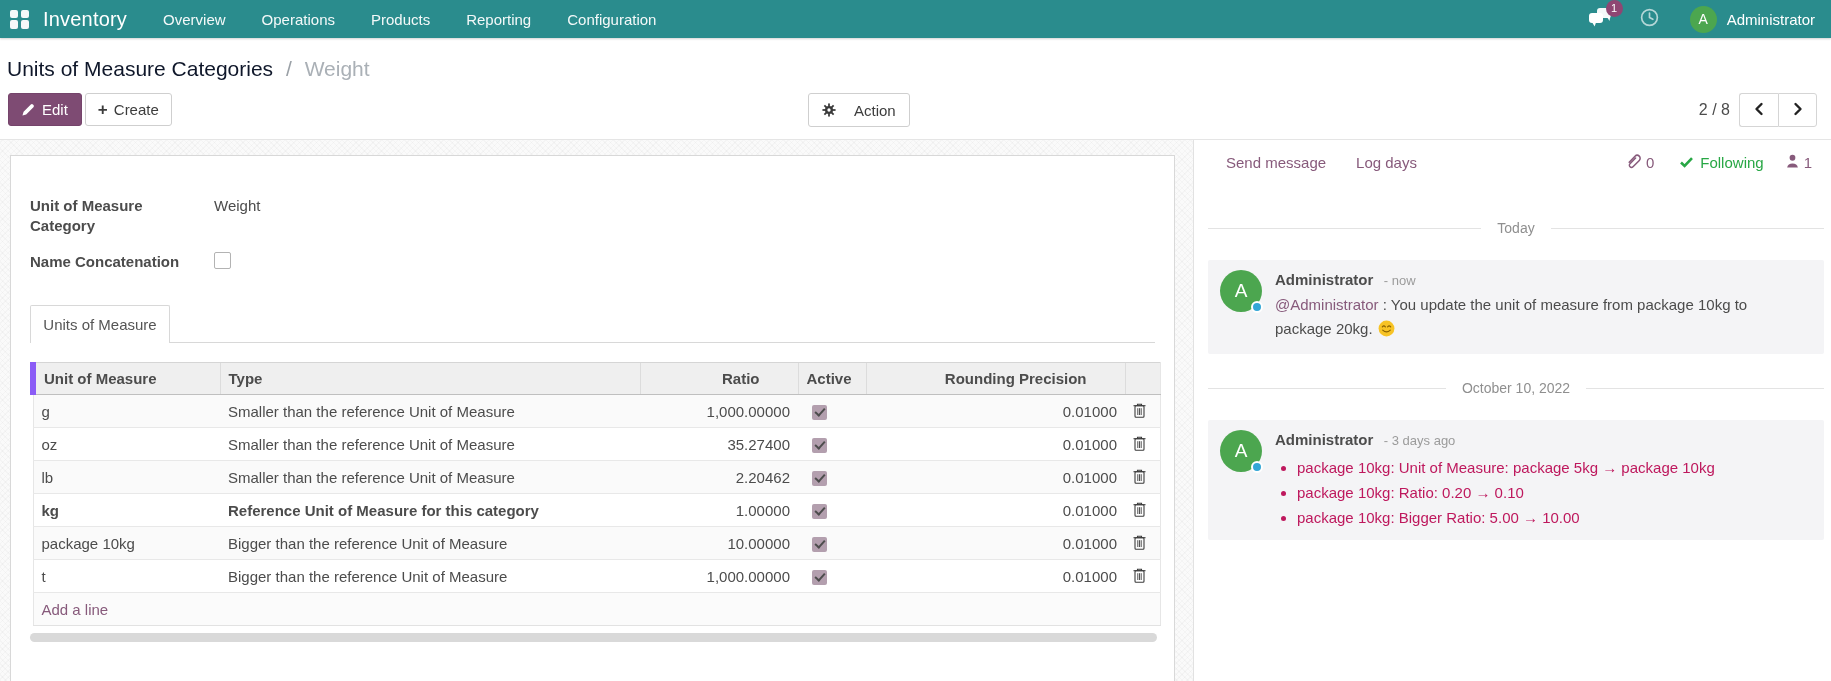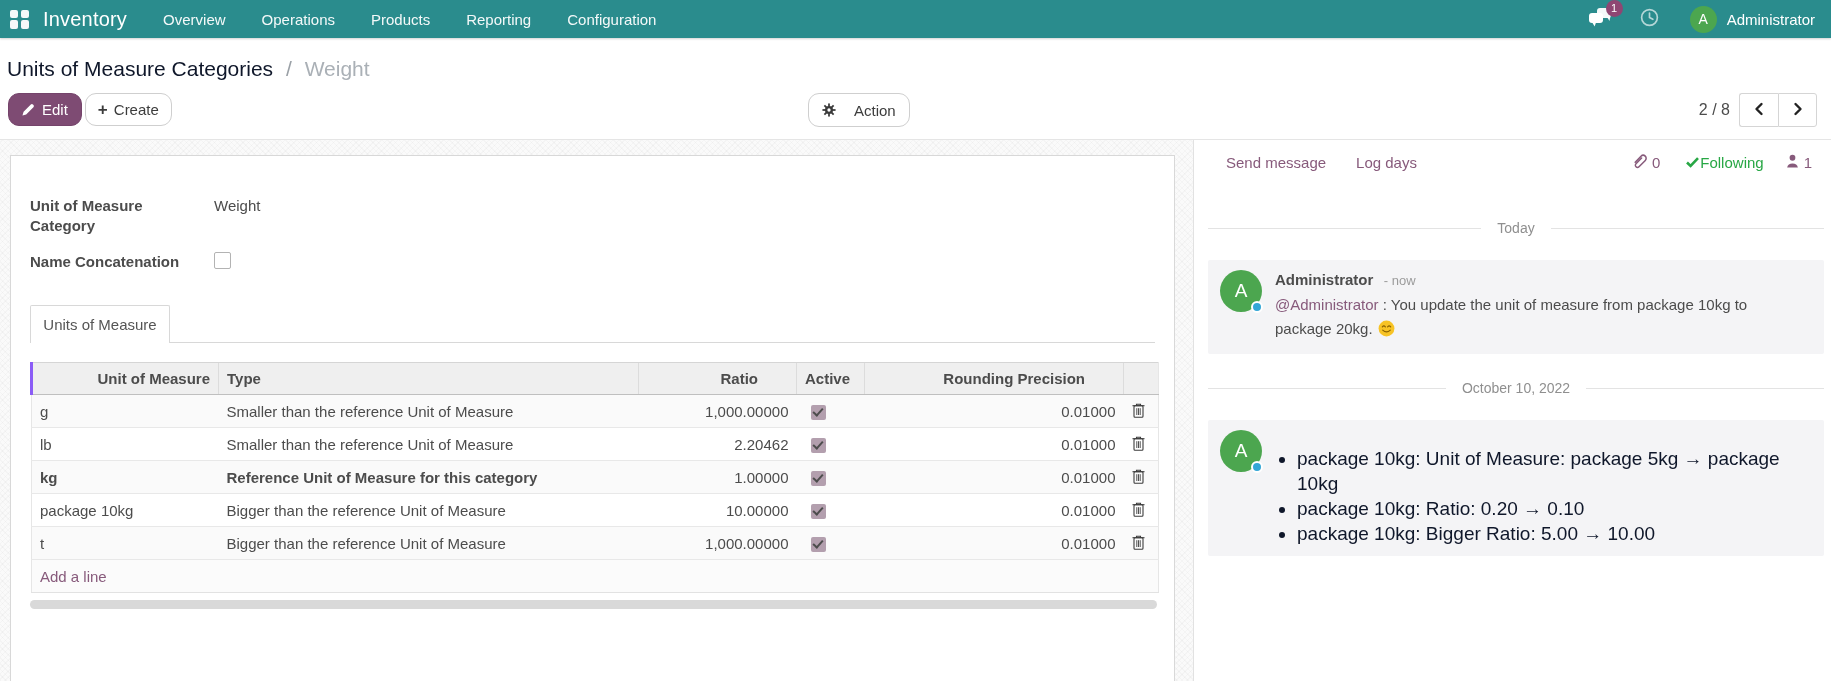--- a/index.html
+++ b/index.html
@@ -27,21 +27,21 @@
 
   
   .control-panel { position:absolute; left:0; top:38px; width:1831px; height:102px; background:#fff;
     border-bottom:1px solid #e5e5e5; }
   .breadcrumb { position:absolute; left:7px; top:19px; font-size:21px; }
   .bc-parent { color:#0f172a; cursor:pointer; }
   .bc-sep { color:#9aa0a6; margin:0 7px; }
   .bc-current { color:#aab0b6; }
   .cp-buttons { position:absolute; left:8px; top:55px; display:flex; }
   .btn { height:33px; font-size:15px; display:inline-flex; align-items:center; justify-content:center;
-    border:1px solid transparent; border-radius:11px; cursor:pointer; background:#fff; font-family:inherit; }
+    border:1px solid transparent; border-radius:3px; cursor:pointer; background:#fff; font-family:inherit; }
   .btn-primary { background:#7e4b73; border-color:#75446b; color:#fff; padding:0 13px; }
   .btn-default { border-color:#cfcfcf; color:#3c3c3c; padding:0 12px; margin-left:3px; }
   .btn .ico { margin-right:7px; display:inline-flex; }
   .plus-glyph { font-weight:700; font-size:17px; line-height:1; margin-right:6px; }
   .action-btn { position:absolute; left:805px; top:55px; height:34px; padding:0 13px;gap:11px; }
   .pager { position:absolute; right:14px; top:55px; display:flex; align-items:center; }
   .pager-value { font-size:16px; color:#4c4c4c; margin-right:9px; }
   .pager-btn { width:39px; height:34px; background:#fff; border:1px solid #d5d5d5; cursor:pointer;
     display:flex; align-items:center; justify-content:center; }
   .pager-btn.prev { border-right:none; border-radius:3px 0 0 3px; }
@@ -64,21 +64,21 @@
   .notebook { margin-top:31px; }
   .tab-bar { display:flex; border-bottom:1px solid #d8d8d8; }
   .tab { width:140px; height:38px; background:#fff; border:1px solid #d8d8d8; border-bottom:none;
     border-radius:2px 2px 0 0; display:flex; align-items:center; justify-content:center;
     font-size:15px; color:#555; margin-bottom:-1px; cursor:pointer; }
 
   table.uom { border-collapse:collapse; margin-top:19px; width:1127px; table-layout:fixed; font-size:15px; color:#4c4c4c; }
   .col-name{width:187px} .col-type{width:420px} .col-ratio{width:158px} .col-active{width:68px} .col-round{width:259px} .col-trash{width:35px}
   table.uom thead th { background:#efefef; font-weight:700; text-align:left; height:32px; padding:0 8px;
     border-top:1px solid #d5d5d5; border-bottom:1px solid #bfbfbf; border-left:1px solid #dcdcdc; color:#4c4c4c; }
-  table.uom thead th:first-child { border-left:3px solid #8b5cf6;text-align:right; }
+  table.uom thead th:first-child { border-left:6px solid #8b5cf6; }
   table.uom thead th:last-child { border-right:1px solid #e6e6e6; }
   table.uom th.num { text-align:right; padding-right:38px; }
   table.uom td { height:33px; padding:0 8px; border-bottom:1px solid #e8e8e8; }
   table.uom td:first-child { border-left:1px solid #e6e6e6; }
   table.uom td:last-child { border-right:1px solid #e6e6e6; }
   table.uom tbody tr:nth-child(odd) td { background:#fafafa; }
   table.uom td.num { text-align:right; padding-right:8px; }
   table.uom tr.ref-row td.c-name, table.uom tr.ref-row td.c-type { font-weight:700; }
   .cb { width:15px; height:15px; background:#b39fae; border-radius:2px; display:inline-block; position:relative;
     vertical-align:middle; margin-left:6px; cursor:default; }
@@ -90,42 +90,42 @@
   .hscrollbar { width:1127px; height:9px; background:#d9d9d9; border-radius:5px; margin-top:7px; }
 
   
   .chatter { position:absolute; left:1193px; top:0; width:638px; height:541px; background:#fff;
     border-left:1px solid #e2e2e2; padding:11px 7px 0 14px; }
   .chatter-top { display:flex; align-items:center; padding:0 12px 0 18px; height:22px; }
   .chatter-action { color:#875a7b; font-size:15px; cursor:pointer; margin-right:30px; }
   .chatter-stats { margin-left:auto; display:flex; align-items:center; }
   .stat { display:flex; align-items:center; cursor:pointer; font-size:15px; }
   .stat-attach { color:#875a7b; margin-right:26px; gap:5px; }
-  .stat-follow { color:#28a745; margin-right:22px; gap:1px; }
+  .stat-follow { color:#28a745; margin-right:22px; gap:7px; }
   .stat-followers { color:#875a7b; gap:5px; }
 
   .date-divider { display:flex; align-items:center; margin-top:47px; }
   .date-divider .line { flex:1; height:1px; background:#e3e3e3; }
   .date-divider .date-label { color:#8f8f8f; font-size:14px; padding:0 16px; }
   .date-divider.second { margin-top:26px; }
 
   .message { display:flex; gap:13px; background:#f4f4f6; border-radius:2px; padding:10px 14px 10px 12px; margin-top:24px; }
   .msg-avatar { position:relative; width:42px; height:42px; flex:0 0 42px; }
   .msg-avatar .circle { width:42px; height:42px; border-radius:50%; background:#4ca64f; color:#fff;
     font-size:19px; display:flex; align-items:center; justify-content:center; }
   .online-dot { position:absolute; right:-1px; bottom:-1px; width:12px; height:12px; border-radius:50%;
     background:#33a6d6; border:2px solid #fff; }
   .msg-body { flex:1; min-width:0; }
   .msg-head { line-height:20px; }
   .msg-author { font-weight:700; color:#4c4c4c; font-size:15px; }
   .msg-time { color:#9b9b9b; font-size:13px; margin-left:6px; }
   .msg-text { color:#4c4c4c; font-size:15px; line-height:24px; max-width:520px; margin-top:2px; }
   .mention { color:#875a7b; cursor:pointer; }
   .emoji { vertical-align:-3px; margin-left:1px; }
-  .tracking-list { margin:16px 0 0 22px; color:#0f172a; font-size:19px; }
+  .tracking-list { margin:4px 0 0 22px; color:#be185d; font-size:15px; }
   .tracking-list li { line-height:25px; }
 </style>
 </head>
 <body>
 
 <div class="screen">
 
   <div class="topbar">
     <div class="apps-grid">
         <span></span>
@@ -270,20 +270,35 @@
                 <td><button class="trash-btn">
                       <span><svg width="13" height="15" viewBox="0 0 13 15">
                           <path d="M0.5 2.7h12" stroke="#3d3d3d" stroke-width="1.1"></path>
                           <path d="M4.5 2.7V1.2h4v1.5" stroke="#3d3d3d" fill="none" stroke-width="1.1"></path>
                           <rect x="2" y="2.7" width="9" height="11.6" rx="1" fill="none" stroke="#3d3d3d" stroke-width="1.1"></rect>
                           <path d="M4.8 5.2v6.8 M6.5 5.2v6.8 M8.2 5.2v6.8" stroke="#3d3d3d" stroke-width=".9"></path>
                         </svg></span>
                     </button></td>
               </tr>
               <tr>
+                <td class="c-name">oz</td>
+                <td class="c-type">Smaller than the reference Unit of Measure</td>
+                <td class="num">35.27400</td>
+                <td><span class="cb"></span></td>
+                <td class="num">0.01000</td>
+                <td><button class="trash-btn">
+                      <span><svg width="13" height="15" viewBox="0 0 13 15">
+                          <path d="M0.5 2.7h12" stroke="#3d3d3d" stroke-width="1.1"></path>
+                          <path d="M4.5 2.7V1.2h4v1.5" stroke="#3d3d3d" fill="none" stroke-width="1.1"></path>
+                          <rect x="2" y="2.7" width="9" height="11.6" rx="1" fill="none" stroke="#3d3d3d" stroke-width="1.1"></rect>
+                          <path d="M4.8 5.2v6.8 M6.5 5.2v6.8 M8.2 5.2v6.8" stroke="#3d3d3d" stroke-width=".9"></path>
+                        </svg></span>
+                    </button></td>
+              </tr>
+              <tr>
                 <td class="c-name">lb</td>
                 <td class="c-type">Smaller than the reference Unit of Measure</td>
                 <td class="num">2.20462</td>
                 <td><span class="cb"></span></td>
                 <td class="num">0.01000</td>
                 <td><button class="trash-btn">
                       <span><svg width="13" height="15" viewBox="0 0 13 15">
                           <path d="M0.5 2.7h12" stroke="#3d3d3d" stroke-width="1.1"></path>
                           <path d="M4.5 2.7V1.2h4v1.5" stroke="#3d3d3d" fill="none" stroke-width="1.1"></path>
                           <rect x="2" y="2.7" width="9" height="11.6" rx="1" fill="none" stroke="#3d3d3d" stroke-width="1.1"></rect>
@@ -413,20 +428,24 @@
         <span class="date-label">October 10, 2022</span>
         <span class="line"></span>
       </div>
 
       <div class="message">
         <div class="msg-avatar">
           <div class="circle">A</div>
           <span class="online-dot"></span>
         </div>
         <div class="msg-body">
+          <div class="msg-head">
+            <span class="msg-author">Administrator</span>
+            <span class="msg-time">- 3 days ago</span>
+          </div>
           <ul class="tracking-list">
             <li>package 10kg: Unit of Measure: package 5kg → package 10kg</li>
             <li>package 10kg: Ratio: 0.20 → 0.10</li>
             <li>package 10kg: Bigger Ratio: 5.00 → 10.00</li>
           </ul>
         </div>
       </div>
 
     </div>
   </div>

